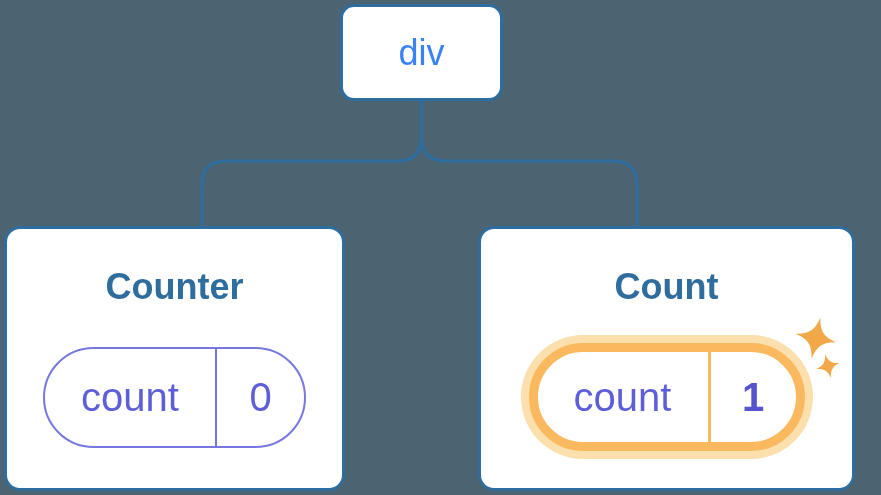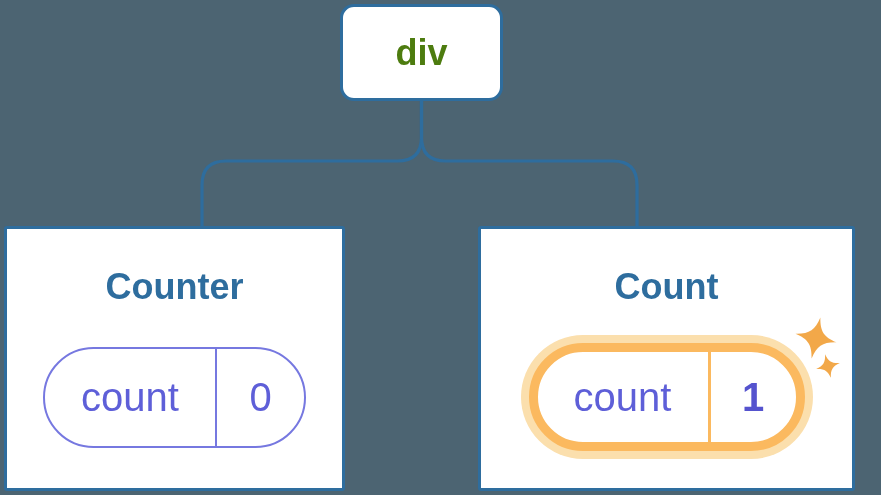--- a/index.html
+++ b/index.html
@@ -14,27 +14,27 @@
 
   .root-node {
     position:absolute; left:340px; top:4px;
     width:163px; height:97px;
     background:#FFFFFF;
     border:3px solid #2E6D9E;
     border-radius:14px;
     box-sizing:border-box;
     display:flex; align-items:center; justify-content:center;
   }
-  .root-label { font-size:36px; font-weight:700; color:#4d7c0f; }
+  .root-label { font-size:36px; font-weight:400; color:#3b82f6; }
 
   .card {
     position:absolute; top:226px; height:265px;
     background:#FFFFFF;
     border:3px solid #2E6D9E;
-    border-radius:3px;
+    border-radius:16px;
     box-sizing:border-box;
   }
   .card-left  { left:4px;   width:341px; }
   .card-right { left:478px; width:377px; }
 
   .card-title {
     margin-top:40px;
     text-align:center;
     font-size:36px; font-weight:600;
     color:#2E6D9E;

